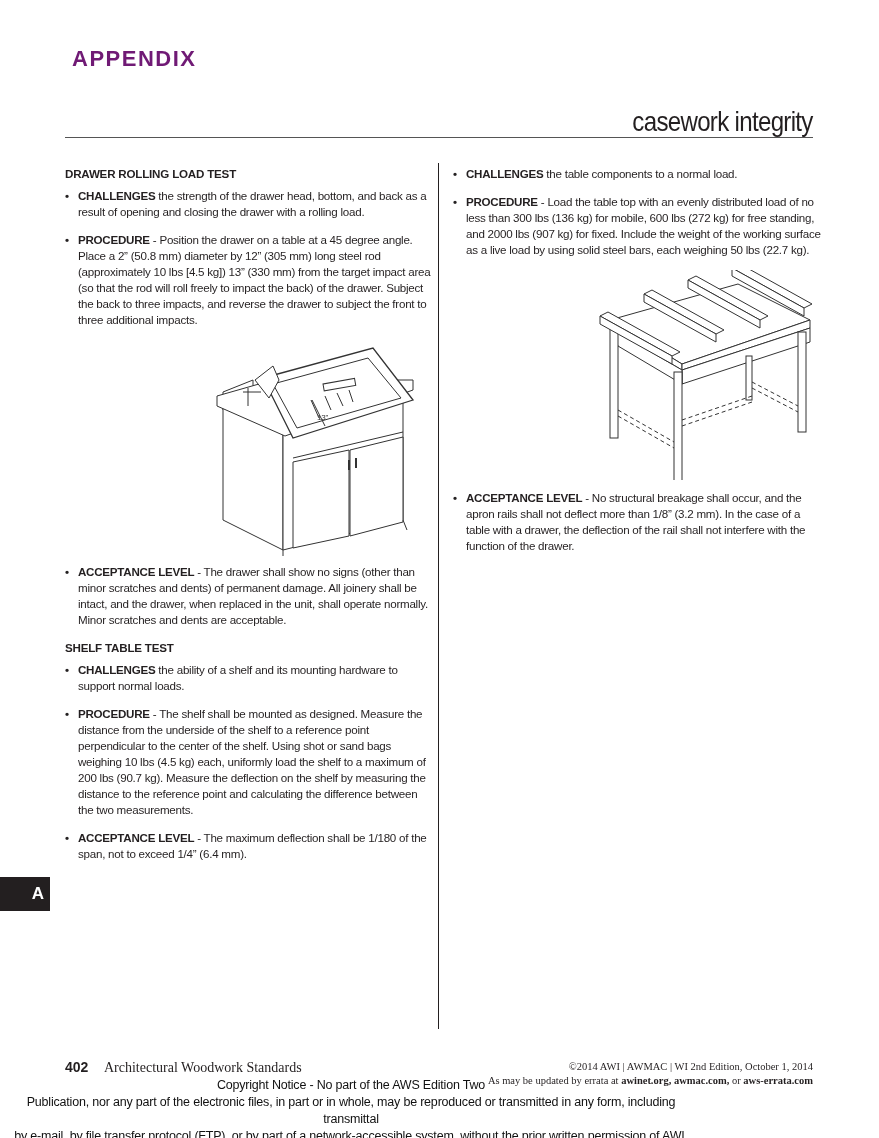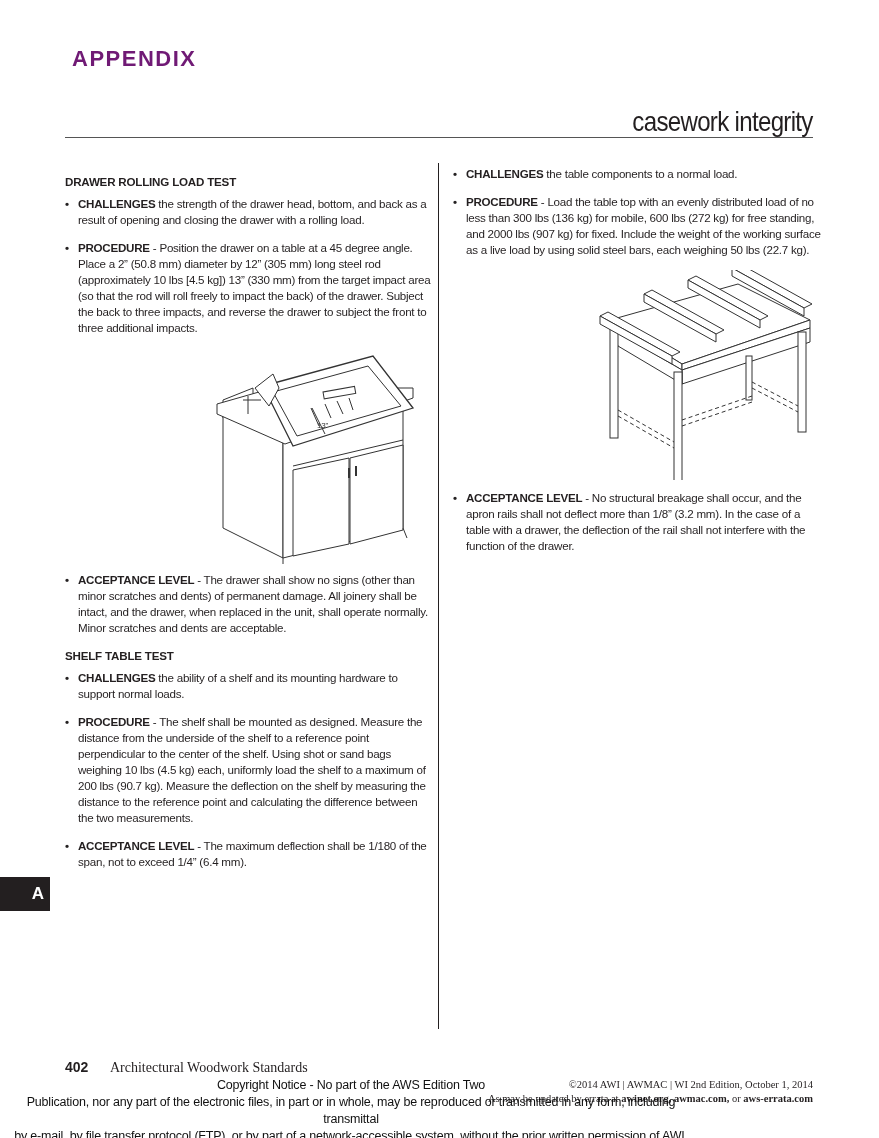--- a/index.html
+++ b/index.html
@@ -7,36 +7,36 @@
          font-family: "Liberation Sans", sans-serif; color: #231f20; }
   .appendix { position: absolute; left: 72px; top: 46px; font-size: 22px; font-weight: bold;
               letter-spacing: 1.5px; color: #701a75; }
   .section-title { position: absolute; right: 66px; top: 106px; font-size: 28px; font-weight: normal;
                    letter-spacing: -0.8px; color: #231f20; transform: scaleX(0.86); transform-origin: right; }
   .title-rule { position: absolute; left: 65px; width: 748px; top: 137px; height: 1px; background: #555; }
   .col-divider { position: absolute; left: 438px; top: 163px; width: 1px; height: 866px; background: #231f20; }
   .col { position: absolute; width: 368px; font-size: 11.6px; line-height: 16px; letter-spacing: -0.25px; }
   .col-left { left: 65px; top: 166px; }
   .col-right { left: 453px; top: 166px; }
-  .heading { font-weight: bold; font-size: 11.6px; margin: 8px 0 6px 0; letter-spacing: -0.2px; }
+  .heading { font-weight: bold; font-size: 11.6px; margin: 0 0 6px 0; letter-spacing: -0.2px; }
   .bullet { position: relative; padding-left: 13px; margin: 0 0 12px 0; }
   .bullet .dot { position: absolute; left: 0; top: 0; font-weight: bold; }
   .bullet b { font-weight: bold; }
   .figure { position: relative; }
   .fig-drawer { height: 222px; margin: 0 0 2px 0; }
   .fig-table { height: 218px; margin: 8px 0 2px 0; }
   .fig-drawer svg { position: absolute; left: 148px; top: 0; }
   .fig-table svg { position: absolute; left: 145px; top: 0; }
   .tab-a { position: absolute; left: 0; top: 877px; width: 50px; height: 34px; background: #231f20;
            color: #fff; font-weight: bold; font-size: 17px; }
   .tab-a span { position: absolute; right: 6px; top: 7px; }
   .footer-left { position: absolute; left: 65px; top: 1059px; font-size: 13px; }
-  .footer-left .pnum { font-family: "Liberation Sans", sans-serif; font-weight: bold; font-size: 14px; margin-right: 18px; }
+  .footer-left .pnum { font-family: "Liberation Sans", sans-serif; font-weight: bold; font-size: 14px; margin-right: 12px; }
   .footer-left .pub { font-family: "Liberation Serif", serif; font-size: 14px; }
-  .footer-right { position: absolute; right: 66px; top: 1060px; font-family: "Liberation Serif", serif; font-size: 10.5px; text-align: right; line-height: 14px; margin-top: 18px; }
+  .footer-right { position: absolute; right: 66px; top: 1060px; font-family: "Liberation Serif", serif; font-size: 10.5px; text-align: right; line-height: 14px; }
   .footer-right b { font-weight: bold; }
   .copyright { position: absolute; left: 0; width: 702px; top: 1077px; text-align: center; font-size: 12.5px;
                line-height: 17px; color: #111; letter-spacing: -0.2px; }
 </style>
 </head>
 <body>
 
 <div class="appendix">APPENDIX</div>
 <div class="section-title">casework integrity</div>
 <div class="title-rule"></div>

